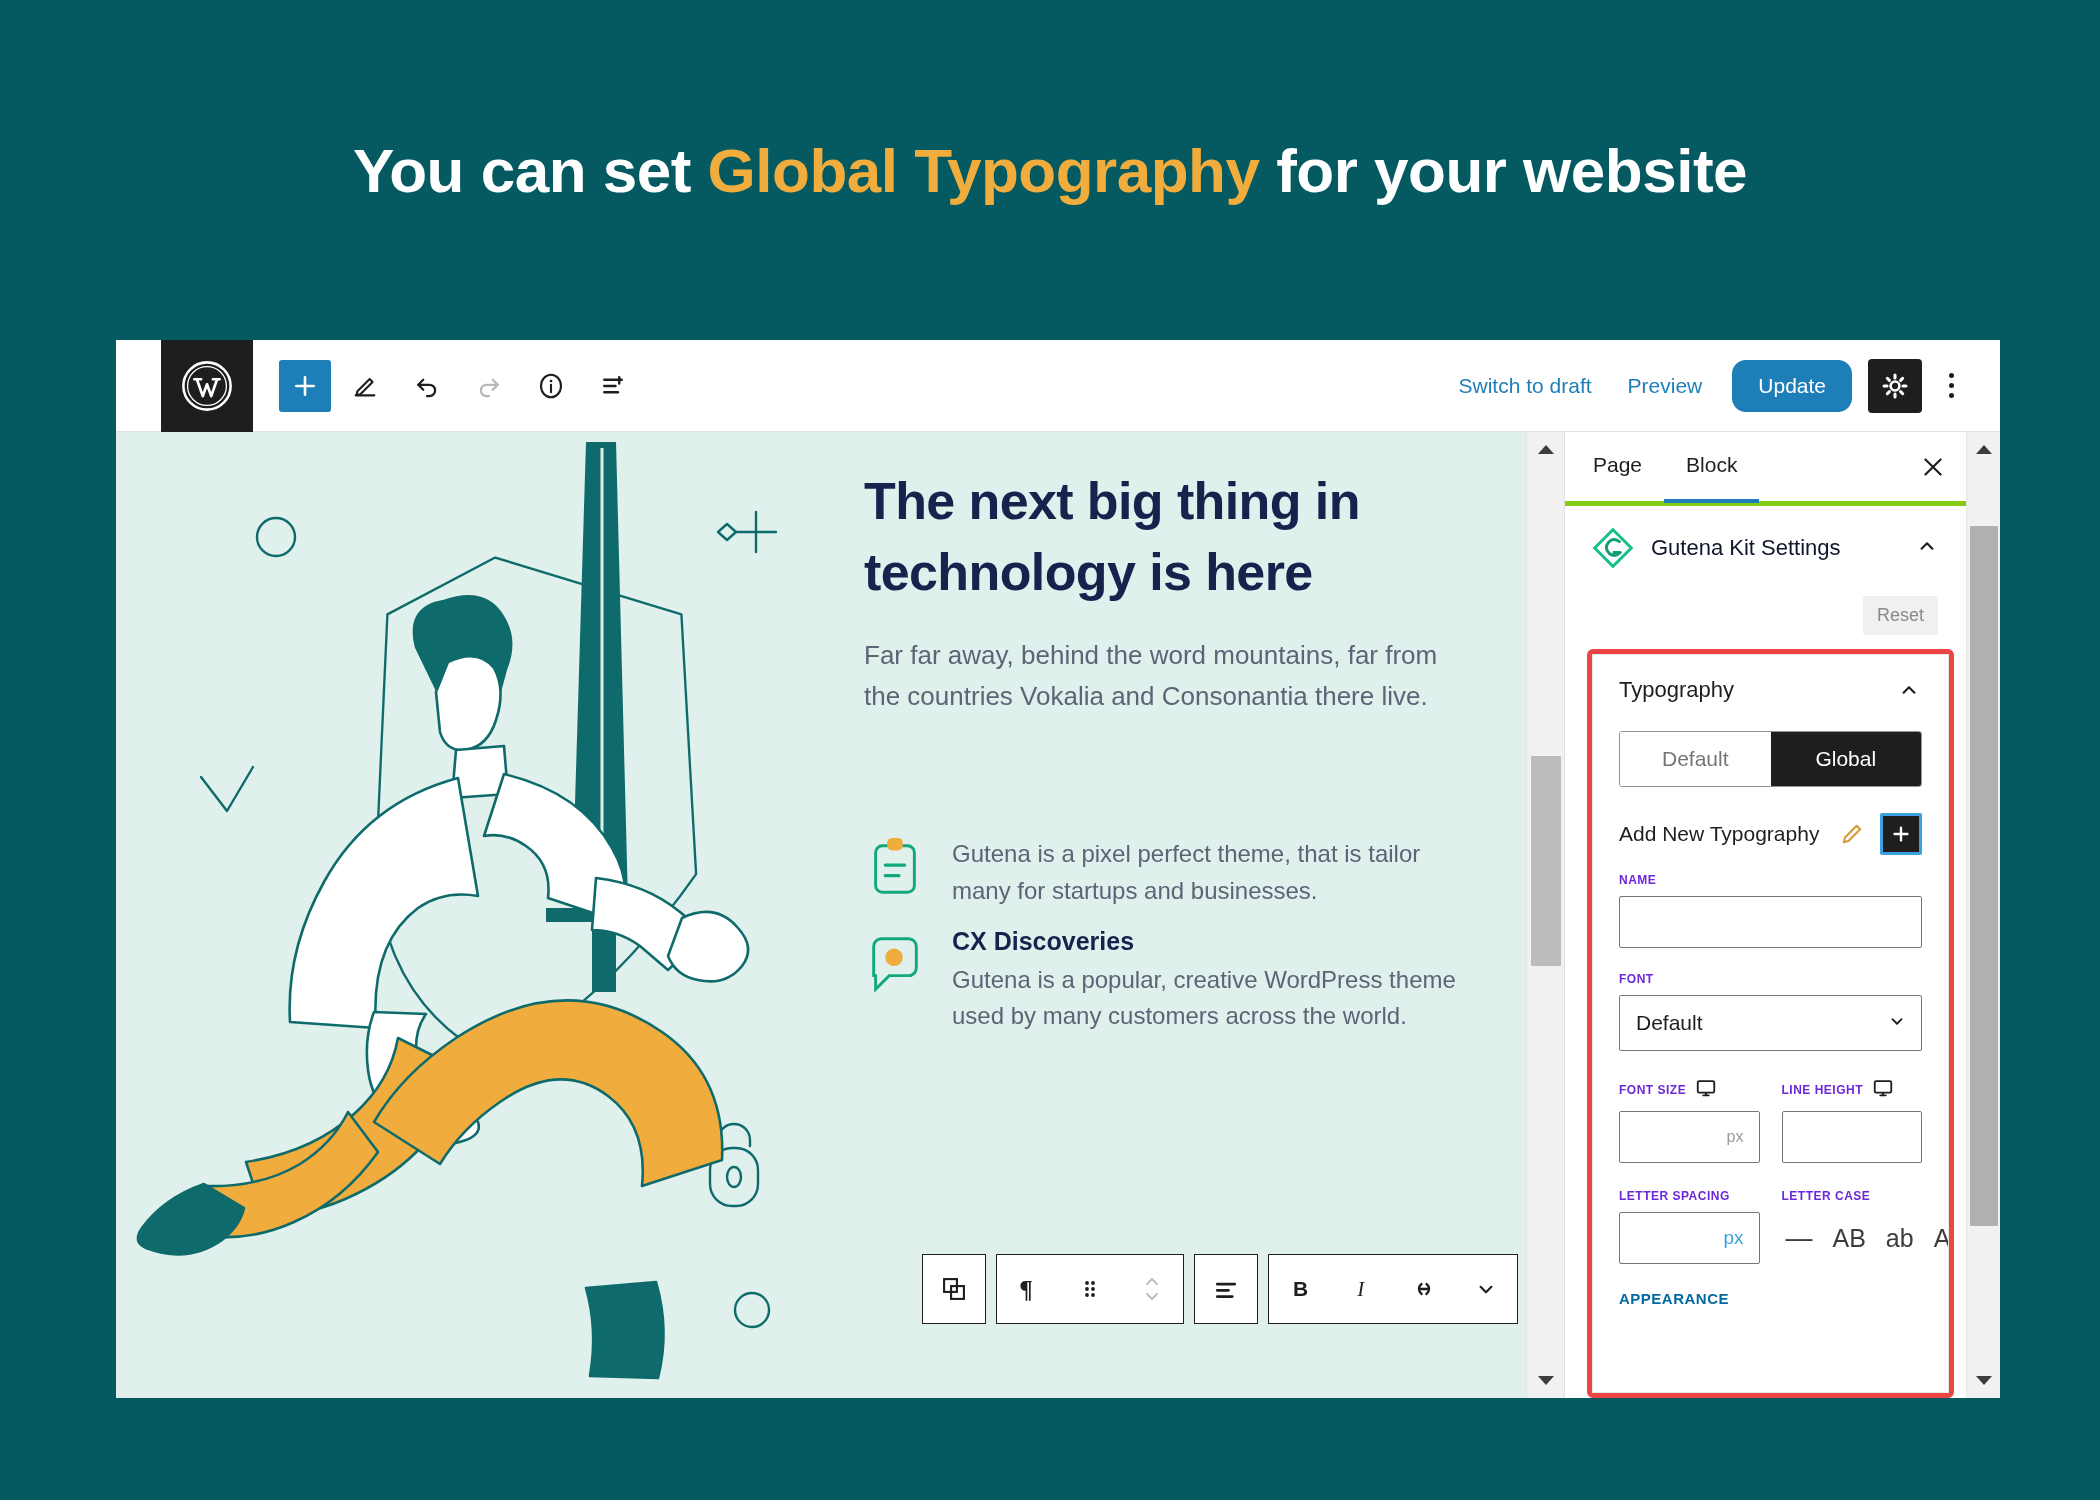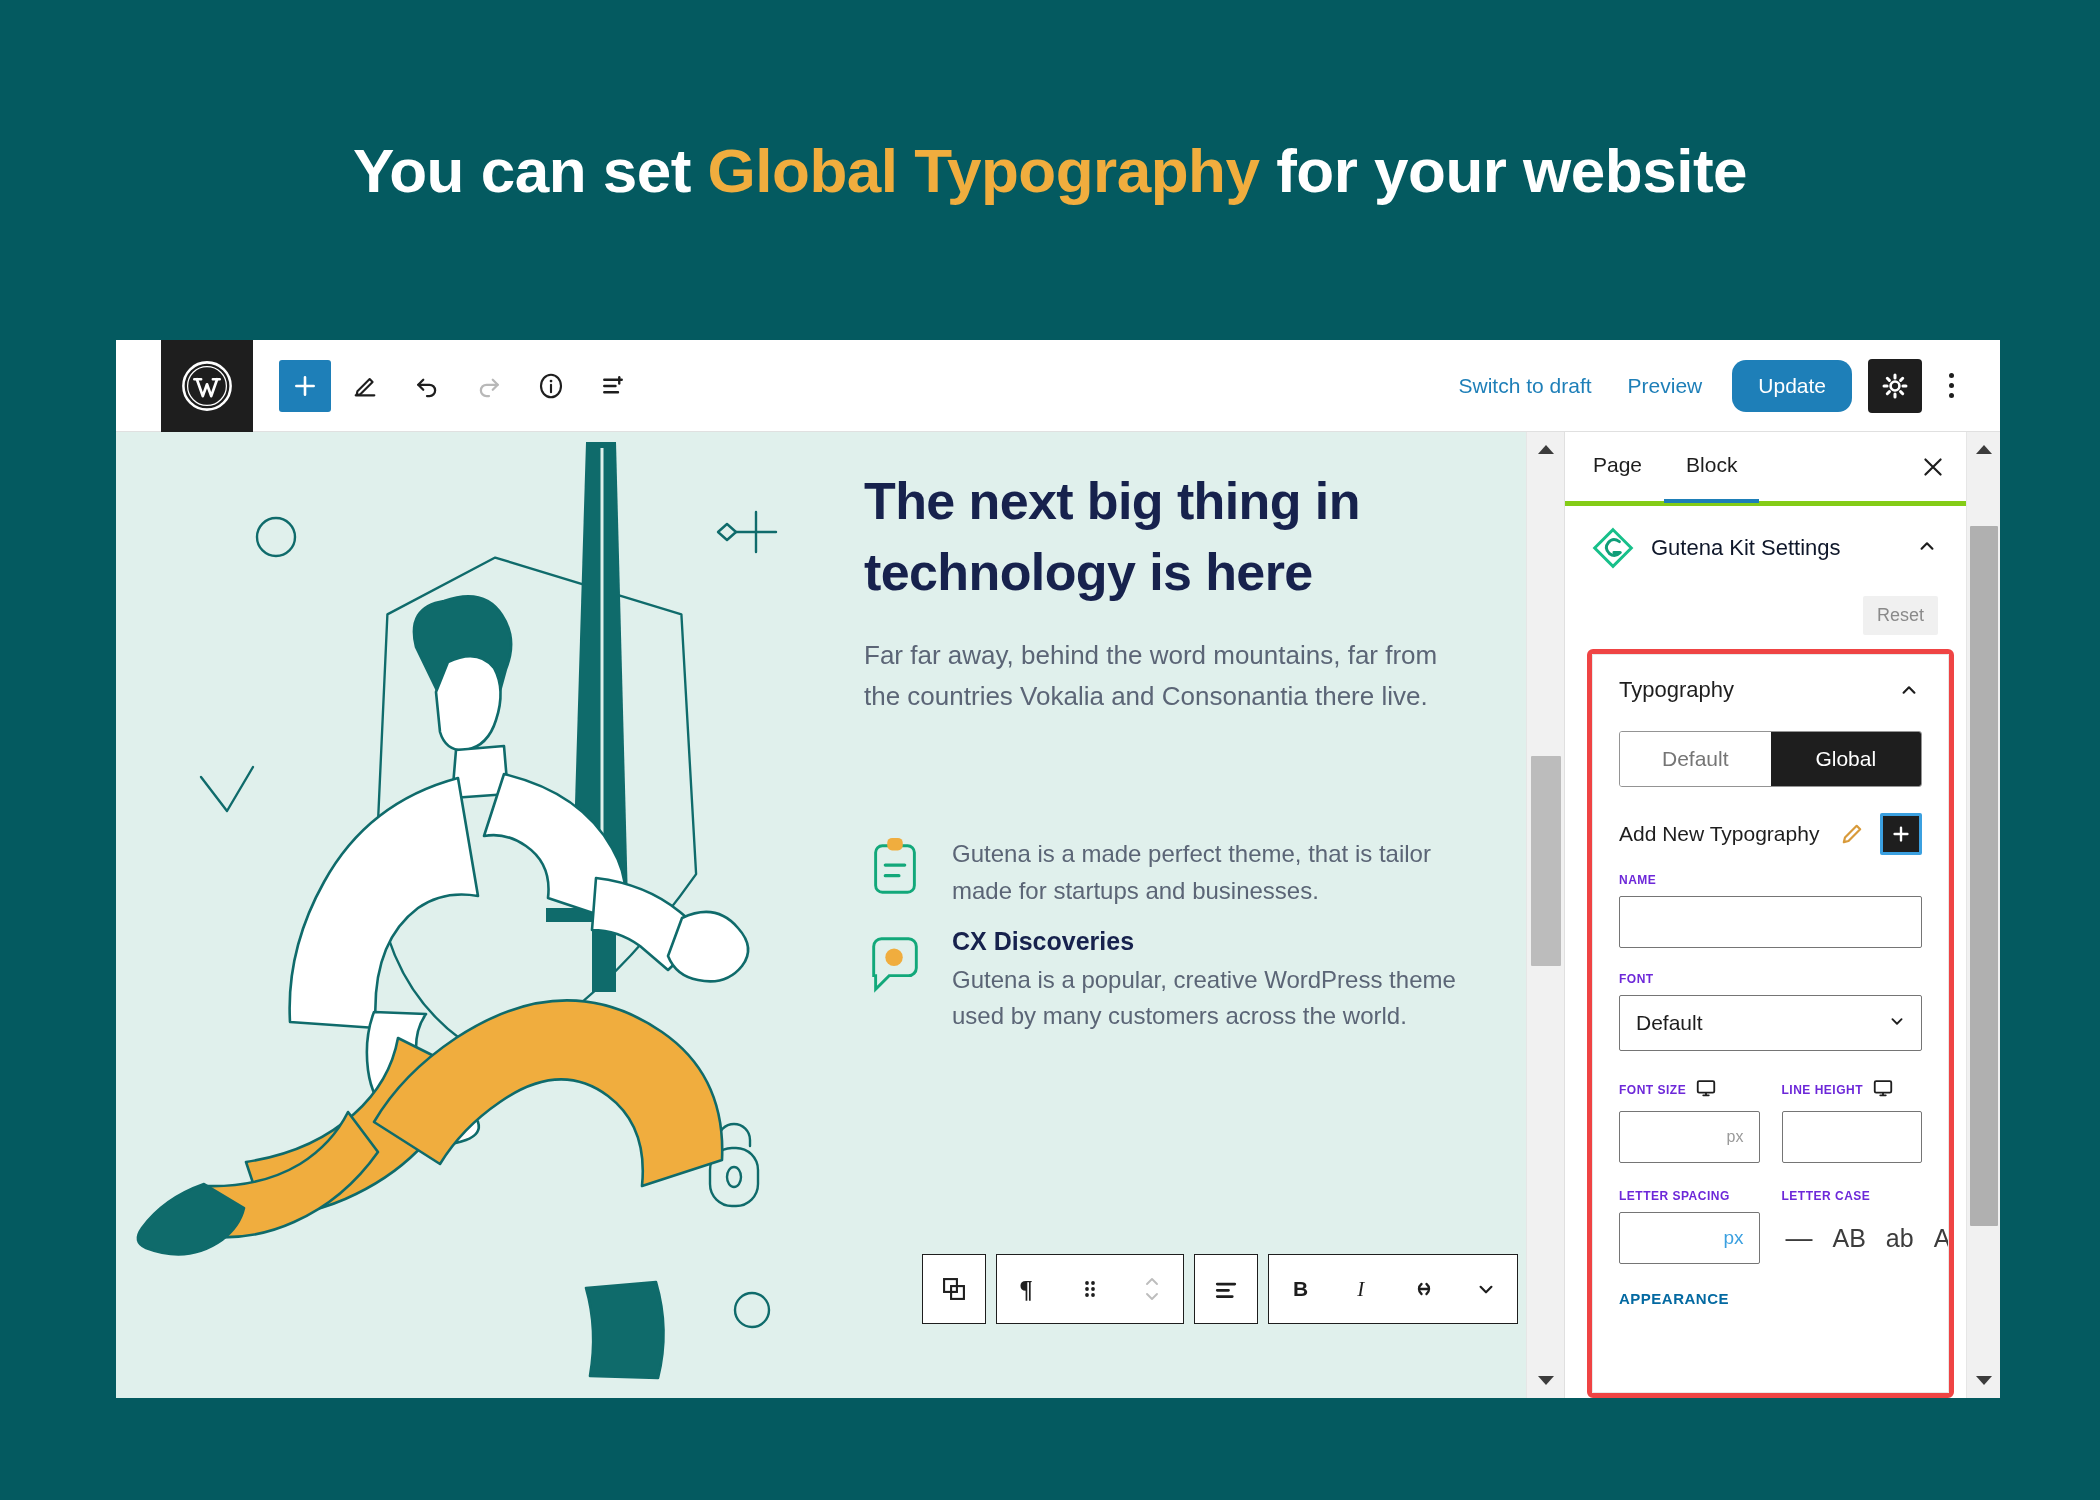--- a/index.html
+++ b/index.html
@@ -401,21 +401,21 @@
           <div class="feature-row">
             <span class="feature-icon">
               <svg viewBox="0 0 64 64" width="62" height="62">
                 <rect x="12" y="10" width="40" height="48" rx="7" fill="none" stroke="#12a87a" stroke-width="3"></rect>
                 <rect x="24" y="2" width="16" height="13" rx="5" fill="#f0ad3e"></rect>
                 <path d="M22 30h20M22 41h14" stroke="#12a87a" stroke-width="3.4" stroke-linecap="round"></path>
               </svg>
             </span>
             <div class="feature-body">
               <div class="feature-title"></div>
-              <div class="feature-text">Gutena is a made perfect theme, that is tailor made for startups and businesses.</div>
+              <div class="feature-text">Gutena is a pixel perfect theme, that is tailor many for startups and businesses.</div>
             </div>
           </div>
 
           <div class="feature-row">
             <span class="feature-icon">
               <svg viewBox="0 0 64 64" width="62" height="62">
                 <path d="M10 14a8 8 0 0 1 8-8h28a8 8 0 0 1 8 8v22a8 8 0 0 1-8 8H26L12 58V44h-2a0 0 0 0 1 0 0z" fill="none" stroke="#12a87a" stroke-width="3"></path>
                 <circle cx="31" cy="25" r="9" fill="#f0ad3e"></circle>
               </svg>
             </span>

